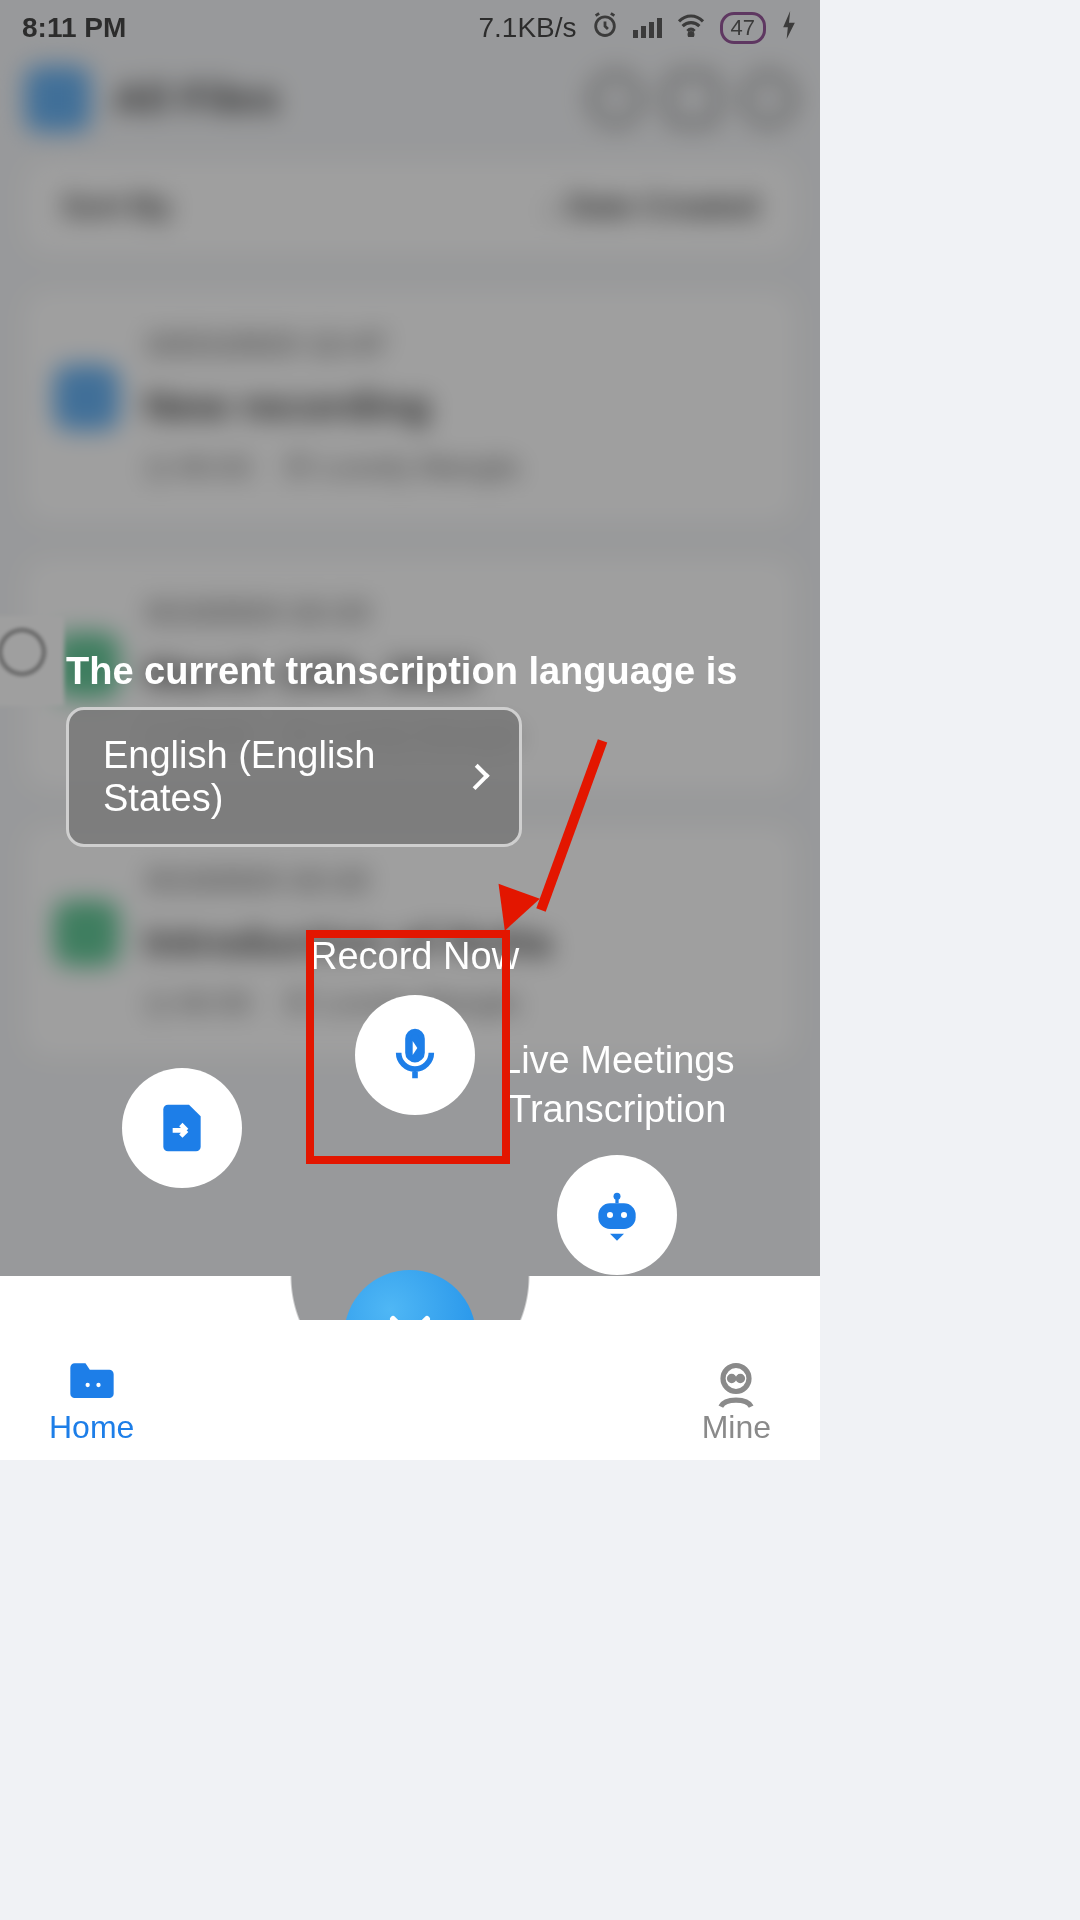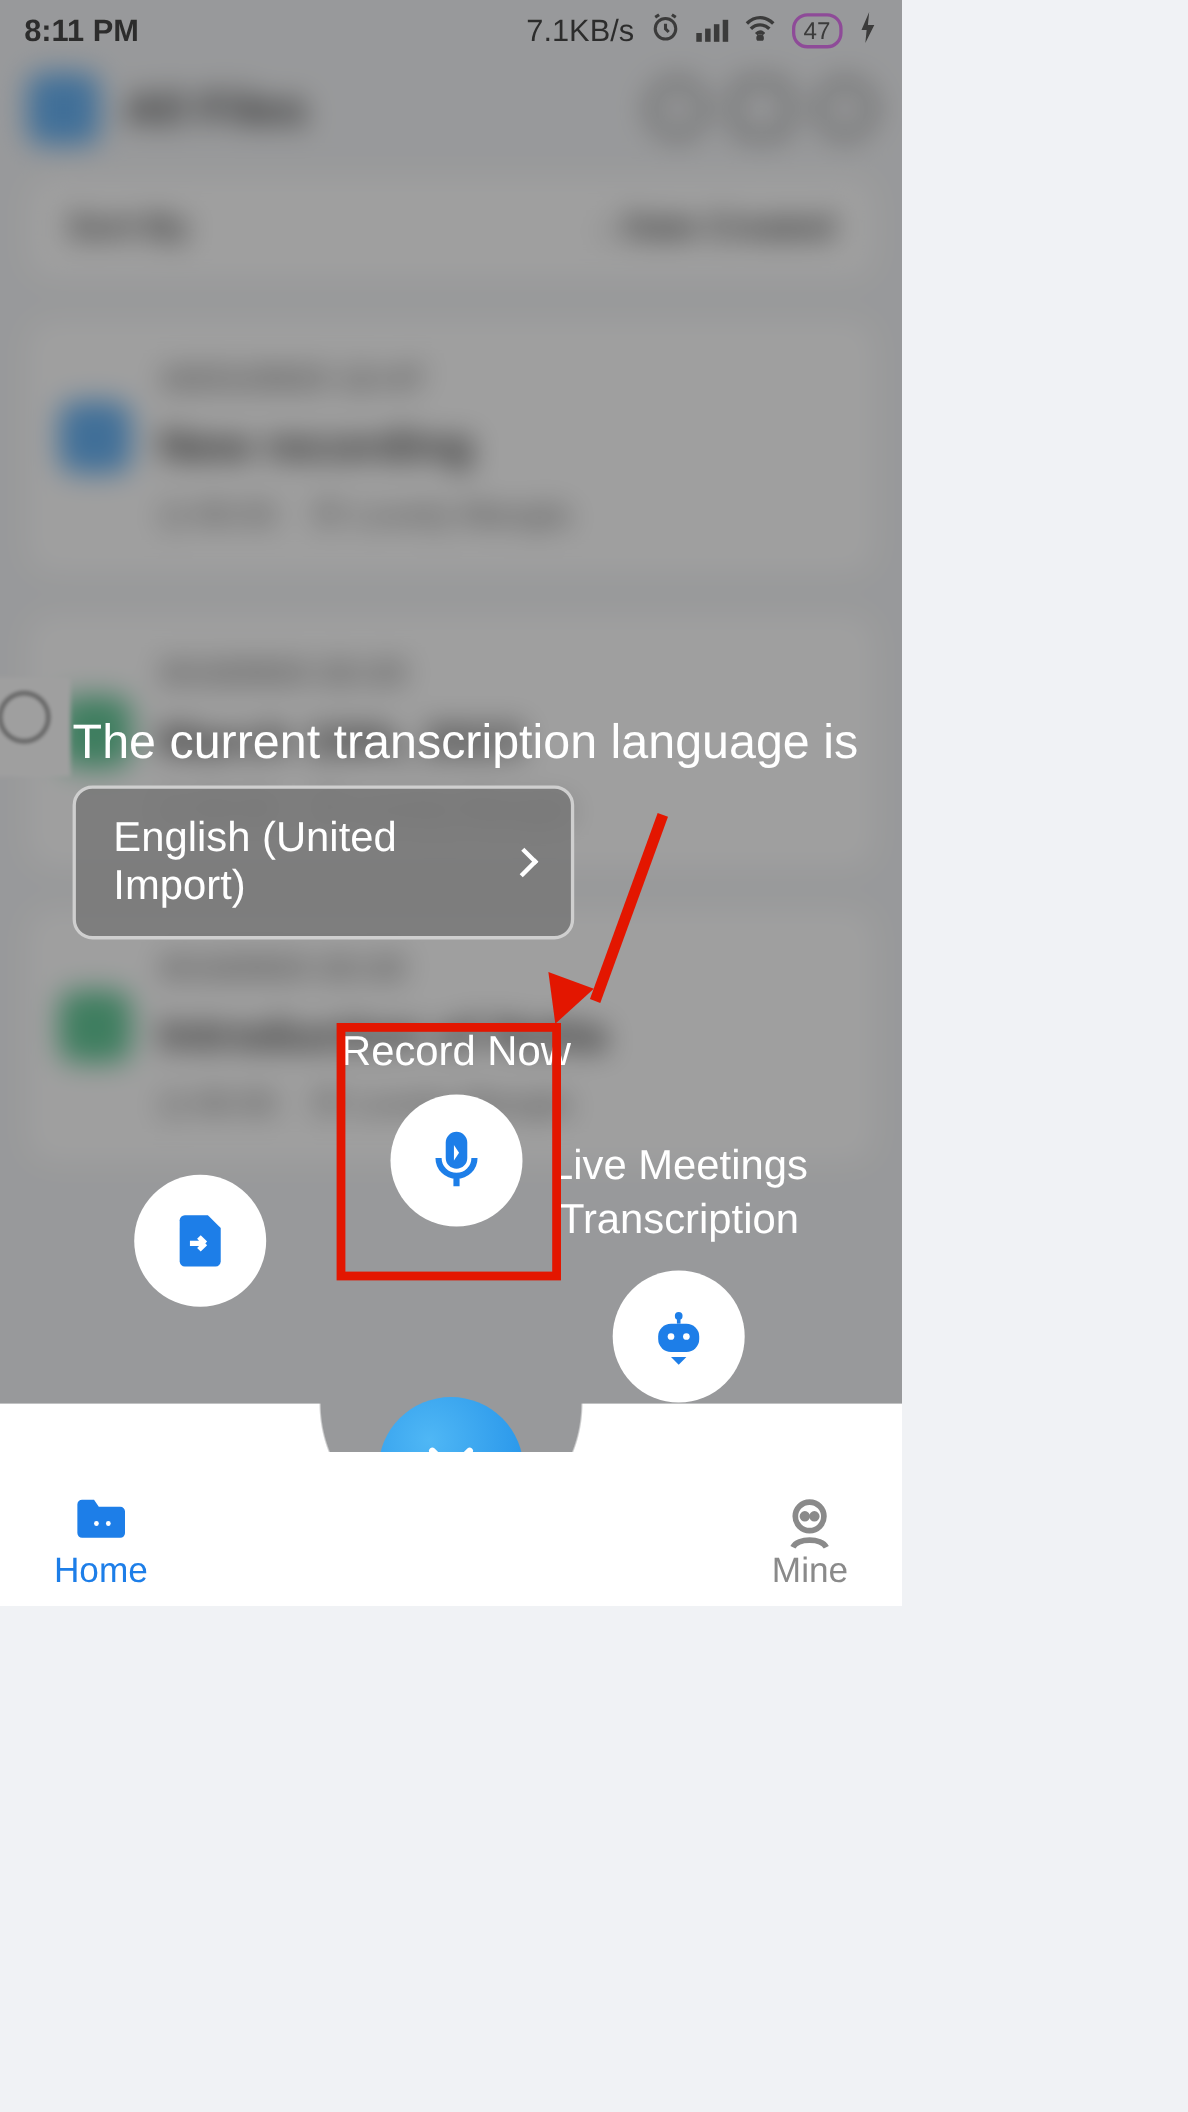--- a/index.html
+++ b/index.html
@@ -15,21 +15,21 @@
     display: flex; align-items: center; justify-content: space-between;
     padding: 0 22px;
     font-size: 28px; font-weight: 700; text-align: right;
   }
   .statusbar .right { display: flex; align-items: center; gap: 14px; font-weight: 400; }
   .statusbar .sig { display: inline-flex; align-items: flex-end; gap: 3px; }
   .statusbar .sig span { width: 5px; background: #222; display: inline-block; }
   .statusbar .sig span:nth-child(1){height:8px}.statusbar .sig span:nth-child(2){height:12px}
   .statusbar .sig span:nth-child(3){height:16px}.statusbar .sig span:nth-child(4){height:20px}
   .statusbar .batt {
-    border: 3px solid #d946ef; border-radius: 14px; padding: 0 8px;
+    border: 3px solid #701a75; border-radius: 14px; padding: 0 8px;
     font-size: 22px; color: #222; position: relative;
   }
   .statusbar .batt::before{
     content:""; position:absolute; left:3px; top:3px; bottom:3px;
     width:47%; background:#4c4; border-radius:8px 0 0 8px; z-index:-1;
   }
 
   
   .bg {
     filter: blur(12px);
@@ -72,21 +72,21 @@
   
   .scrim {
     position: absolute; inset: 0;
     background: rgba(80,80,80,0.55);
   }
 
   
   .lang-pop {
     position: absolute; left: 66px; top: 650px; color: #fff;
   }
-  .lang-pop .label { font-size: 44px; font-weight: 400; margin-bottom: 14px; }
+  .lang-pop .label { font-size: 38px; font-weight: 700; margin-bottom: 14px; }
   .lang-btn {
     border: 3px solid #cfcfcf; border-radius: 18px;
     background: rgba(120,120,120,0.85);
     padding: 24px 34px; font-size: 38px; font-weight: 500;
     display: flex; align-items: center; gap: 30px; color: #fff;
     width: 456px; justify-content: space-between;
   }
   .lang-btn .chev {
     width: 20px; height: 20px; border-right: 4px solid #fff; border-top: 4px solid #fff;
     transform: rotate(45deg);
@@ -259,21 +259,21 @@
   </div>
 </div>
 
 <div class="cat-peek"></div>
 
 <div class="scrim"></div>
 
 <div class="lang-pop">
   <div class="label">The current transcription language is</div>
   <div class="lang-btn">
-    <span>English (United Import)</span>
+    <span>English (English States)</span>
     <span class="chev"></span>
   </div>
 </div>
 
 <div id="act-record" class="action">
   <div class="lbl">Record Now</div>
   <div class="round">
     <svg viewBox="0 0 24 24" fill="none" stroke="#1d7ee8" stroke-width="2.4">
       <rect x="9" y="2" width="6" height="12" rx="3" fill="#1d7ee8"></rect>
       <path d="M5 11a7 7 0 0 0 14 0M12 18v4"></path>

